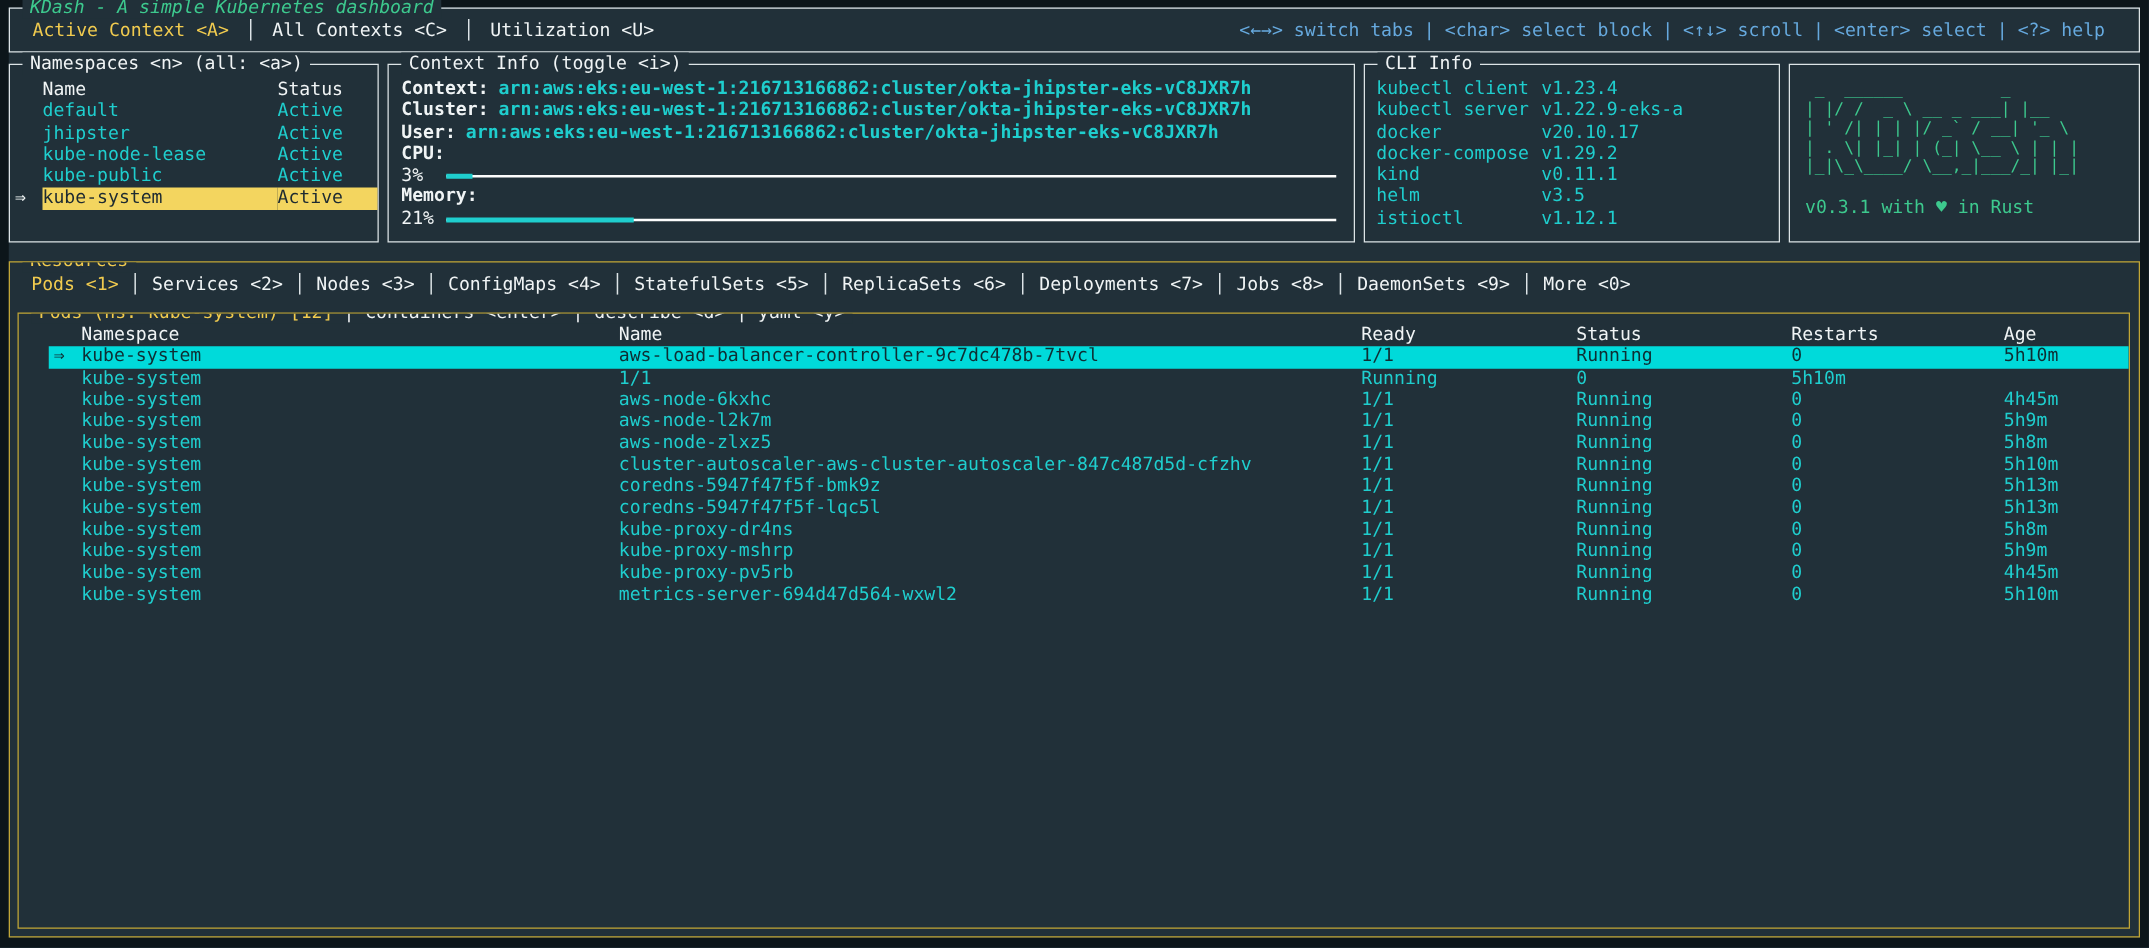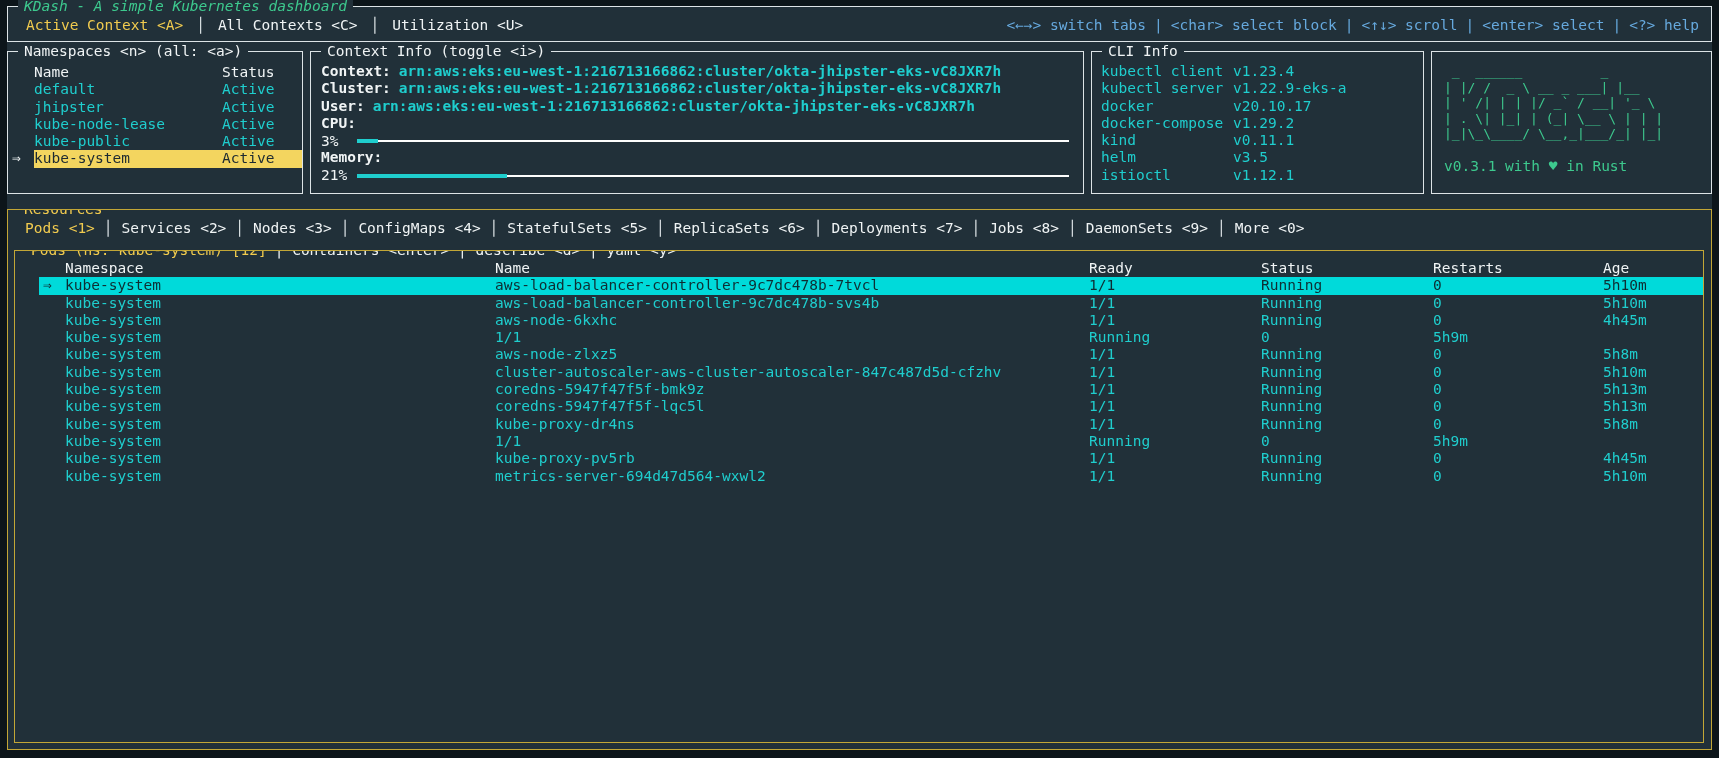--- a/index.html
+++ b/index.html
@@ -34,21 +34,21 @@
   .green{color:var(--green);}
   .yellow{color:var(--yellow);}
   .cyan{color:var(--cyan);}
   .white{color:var(--white);}
   .italic{font-style:italic;}
 
   
   .header-panel{
     flex:none;height:36px;margin-bottom:9px;
     display:flex;align-items:center;justify-content:space-between;
-    padding:2px 12px 0 18px;
+    padding:2px 27px 0 18px;
   }
   .header-tabs{display:flex;align-items:center;gap:13px;}
   .header-tab{white-space:nowrap;cursor:default;}
   .header-tab.active{color:var(--yellow);}
   .tab-sep{color:var(--border);}
   .header-help{display:flex;align-items:center;gap:8px;color:var(--blue);white-space:nowrap;}
 
   
   .mid{flex:none;display:flex;gap:7px;height:143px;margin-bottom:15px;}
   .ns-panel{width:296px;flex:none;padding-top:12px;}
@@ -272,38 +272,38 @@
           <span class="cell">kube-system</span>
           <span class="cell">aws-load-balancer-controller-9c7dc478b-7tvcl</span>
           <span class="cell">1/1</span>
           <span class="cell">Running</span>
           <span class="cell">0</span>
           <span class="cell">5h10m</span>
         </div>
         <div class="grid-row pods-grid pod-row">
           <span class="arrow-cell"></span>
           <span class="cell">kube-system</span>
-          <span class="cell">aws-load-balancer-controller-9c7dc478b-svs4b</span>
           <span class="cell">1/1</span>
           <span class="cell">Running</span>
           <span class="cell">0</span>
           <span class="cell">5h10m</span>
         </div>
         <div class="grid-row pods-grid pod-row">
           <span class="arrow-cell"></span>
           <span class="cell">kube-system</span>
           <span class="cell">aws-node-6kxhc</span>
           <span class="cell">1/1</span>
           <span class="cell">Running</span>
           <span class="cell">0</span>
           <span class="cell">4h45m</span>
         </div>
         <div class="grid-row pods-grid pod-row">
           <span class="arrow-cell"></span>
           <span class="cell">kube-system</span>
+          <span class="cell">aws-node-l2k7m</span>
           <span class="cell">1/1</span>
           <span class="cell">Running</span>
           <span class="cell">0</span>
           <span class="cell">5h9m</span>
         </div>
         <div class="grid-row pods-grid pod-row">
           <span class="arrow-cell"></span>
           <span class="cell">kube-system</span>
           <span class="cell">aws-node-zlxz5</span>
           <span class="cell">1/1</span>
@@ -343,20 +343,21 @@
           <span class="cell">kube-system</span>
           <span class="cell">kube-proxy-dr4ns</span>
           <span class="cell">1/1</span>
           <span class="cell">Running</span>
           <span class="cell">0</span>
           <span class="cell">5h8m</span>
         </div>
         <div class="grid-row pods-grid pod-row">
           <span class="arrow-cell"></span>
           <span class="cell">kube-system</span>
+          <span class="cell">kube-proxy-mshrp</span>
           <span class="cell">1/1</span>
           <span class="cell">Running</span>
           <span class="cell">0</span>
           <span class="cell">5h9m</span>
         </div>
         <div class="grid-row pods-grid pod-row">
           <span class="arrow-cell"></span>
           <span class="cell">kube-system</span>
           <span class="cell">kube-proxy-pv5rb</span>
           <span class="cell">1/1</span>

